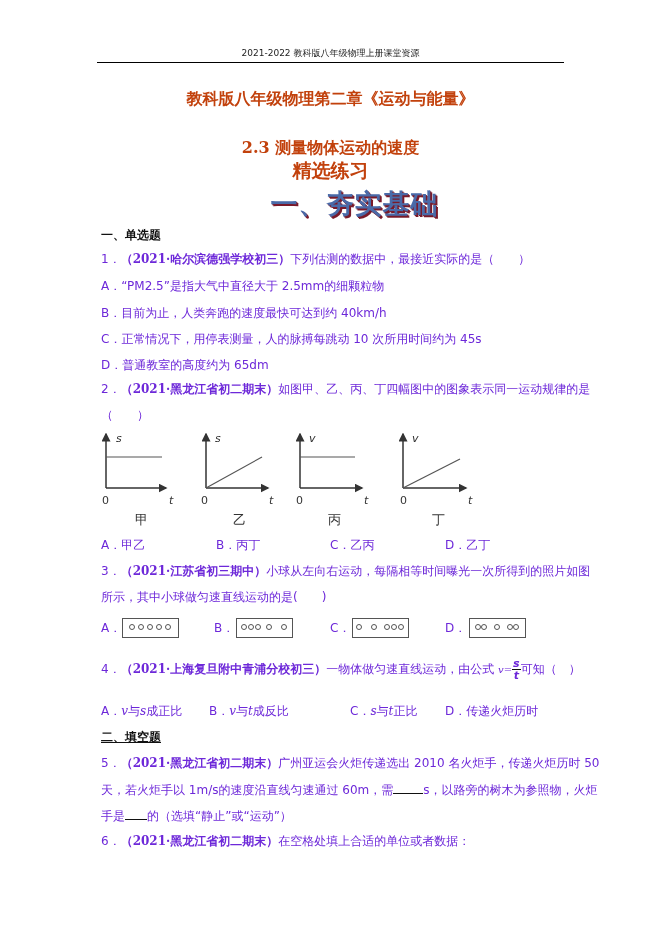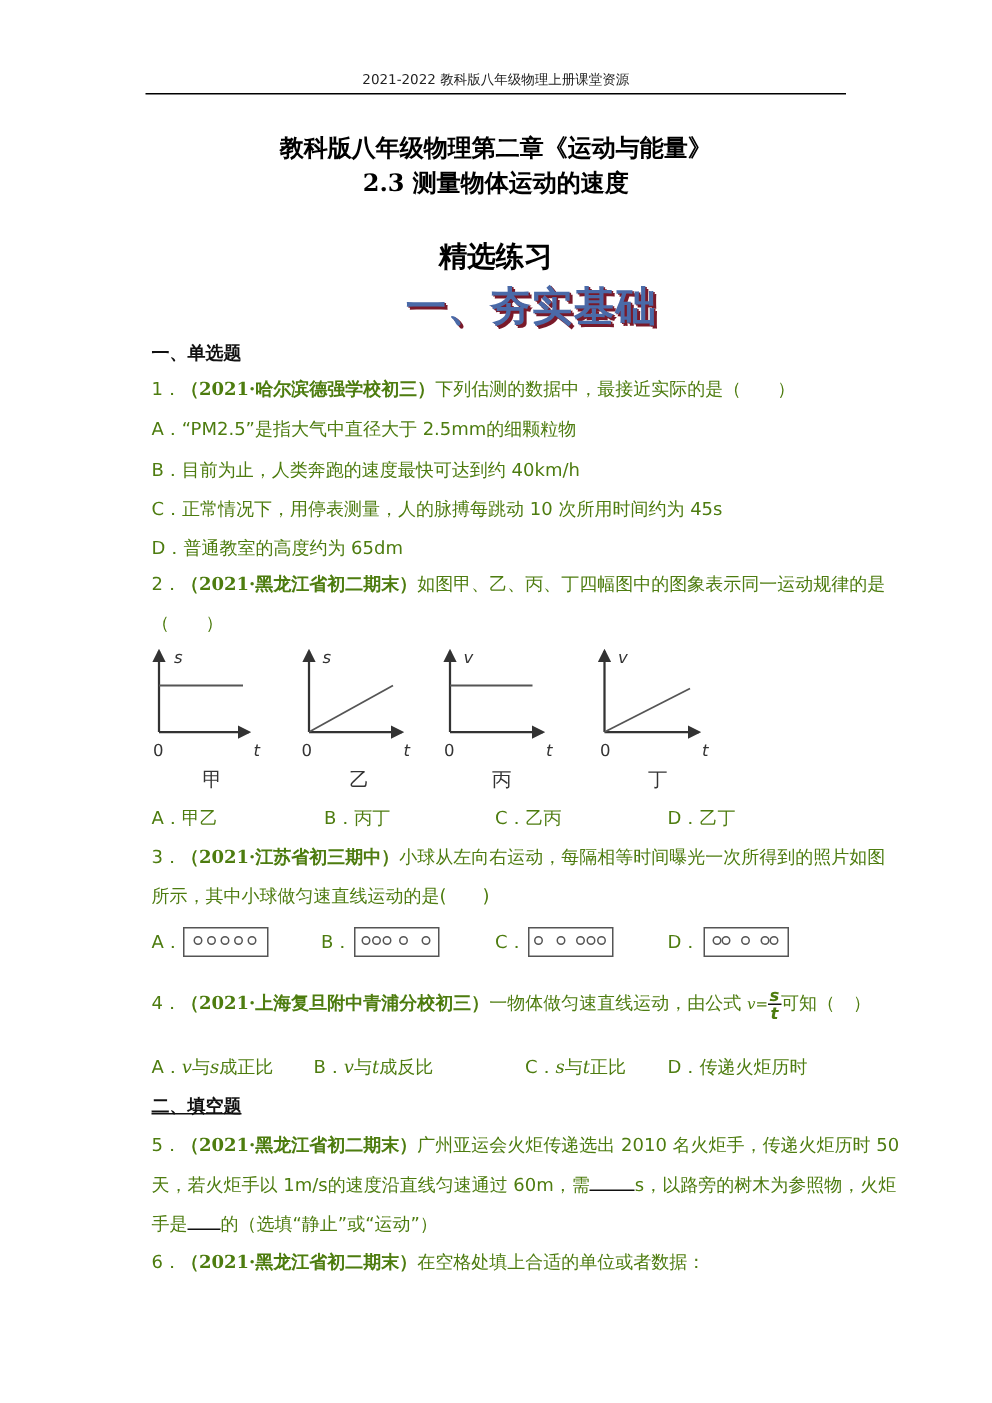--- a/index.html
+++ b/index.html
@@ -2,47 +2,47 @@
 <html><head>
 <meta charset="utf-8">
 <style>
   html, body { margin:0; padding:0; background:#ffffff; }
   body { width:661px; height:935px; position:relative; overflow:hidden;
          font-family:"DejaVu Serif","Liberation Serif",serif; color:#111; }
   .abs { position:absolute; white-space:nowrap; }
   .hdr { left:0; width:661px; top:47px; text-align:center; font-size:9px; color:#222;
          font-family:"DejaVu Sans","Liberation Sans",sans-serif; }
   .hdr-line { left:97px; top:62px; width:467px; height:1px; background:#000; }
-  .title { left:0; width:661px; text-align:center; font-weight:bold; font-size:16px; color:#000000; }
+  .title { left:0; width:661px; text-align:center; font-weight:bold; font-size:16px; color:#c2410c; }
   .banner { left:0; width:661px; top:186px; text-align:center; font-weight:bold; font-size:27px;
             color:#4a6aa8; letter-spacing:1px;
             text-shadow: 1px 1px 0 #7a1a2a, 2px 2px 0 #7a1a2a; 
             font-family:"DejaVu Sans","Liberation Sans",sans-serif;margin-left:24px; }
   .sec { left:101px; font-weight:bold; font-size:12px; font-family:"DejaVu Sans","Liberation Sans",sans-serif; }
   .sec-u { text-decoration:underline; }
-  .line { left:101px; font-size:12px; font-family:"DejaVu Sans","Liberation Sans",sans-serif; color:#4d7c0f; }
+  .line { left:101px; font-size:12px; font-family:"DejaVu Sans","Liberation Sans",sans-serif; color:#6d28d9; }
   .qsrc { font-weight:bold; font-family:"DejaVu Serif","Liberation Serif",serif; }
   .blank { display:inline-block; border-bottom:1px solid #111; height:12px; vertical-align:baseline; }
   .graph { position:absolute; }
   .glabel { position:absolute; font-size:13px; font-family:"DejaVu Sans","Liberation Sans",sans-serif; color:#333; }
   .photo { position:absolute; border:1px solid #555; height:18px; top:618px; }
   .ball { position:absolute; top:5px; width:6px; height:6px; border:1px solid #555; border-radius:50%; box-sizing:border-box; }
   .frac { display:inline-block; vertical-align:middle; text-align:center; font-weight:bold; font-style:italic; font-size:11px; line-height:11px; }
   .frac .num { display:block; border-bottom:1px solid #111; padding:0 1px; }
   .frac .den { display:block; }
   i.var { font-style:italic; font-family:"DejaVu Serif","Liberation Serif",serif; }
 </style>
 </head>
 <body>
 
 <div class="abs hdr">2021-2022 教科版八年级物理上册课堂资源</div>
 <div class="abs hdr-line"></div>
 
 <div class="abs title" style="top:89px;">教科版八年级物理第二章《运动与能量》</div>
-<div class="abs title" style="top:112px;text-align:center;">2.3  测量物体运动的速度</div>
+<div class="abs title" style="top:138px;text-align:center;">2.3  测量物体运动的速度</div>
 <div class="abs title" style="top:158px; font-size:19px;">精选练习</div>
 <div class="abs banner">一、夯实基础</div>
 
 <div class="abs sec" style="top:227px;text-align:center;">一、单选题</div>
 
 <div class="abs line" style="top:251px;">
   <span>1．</span><span class="qsrc">（2021·哈尔滨德强学校初三）</span><span>下列估测的数据中，最接近实际的是（　　）</span>
 </div>
 <div class="abs line" style="top:278px;">
   <span>A．</span><span>“PM2.5”是指大气中直径大于 2.5mm的细颗粒物</span>

